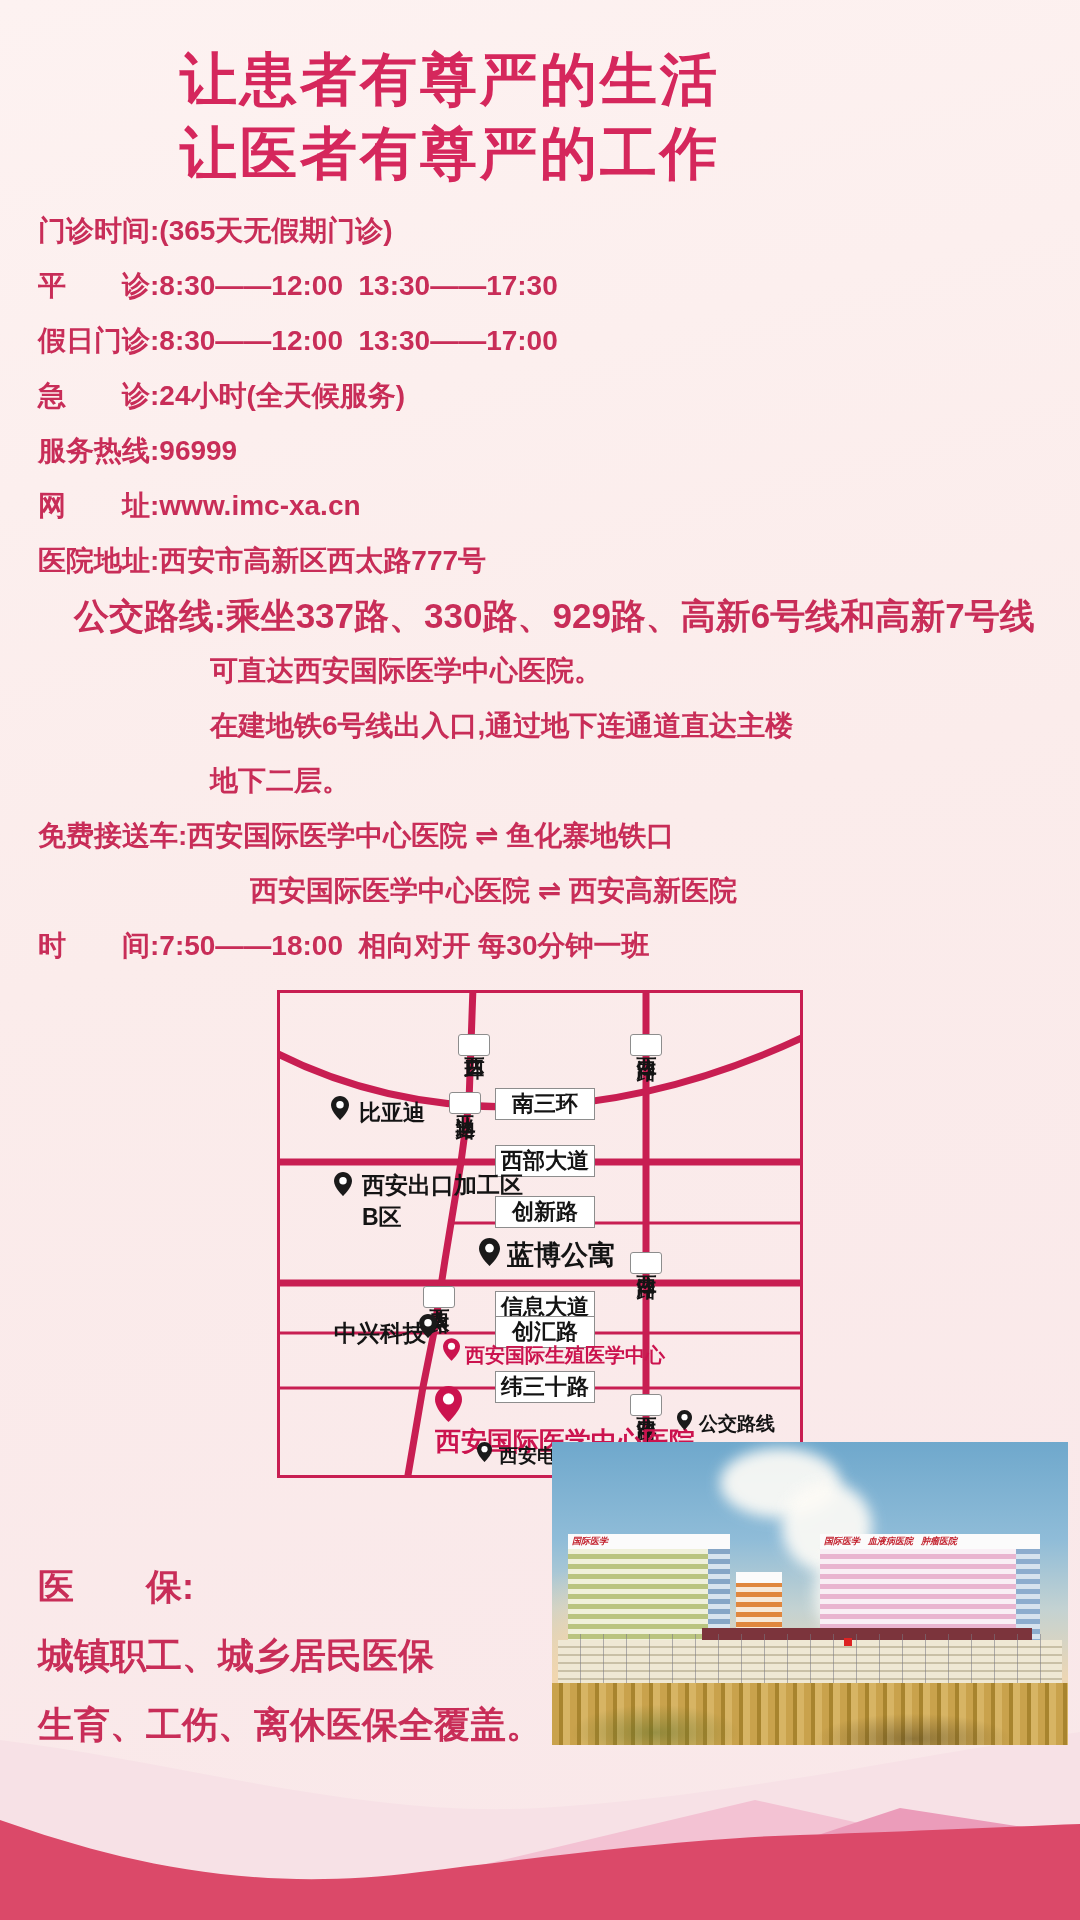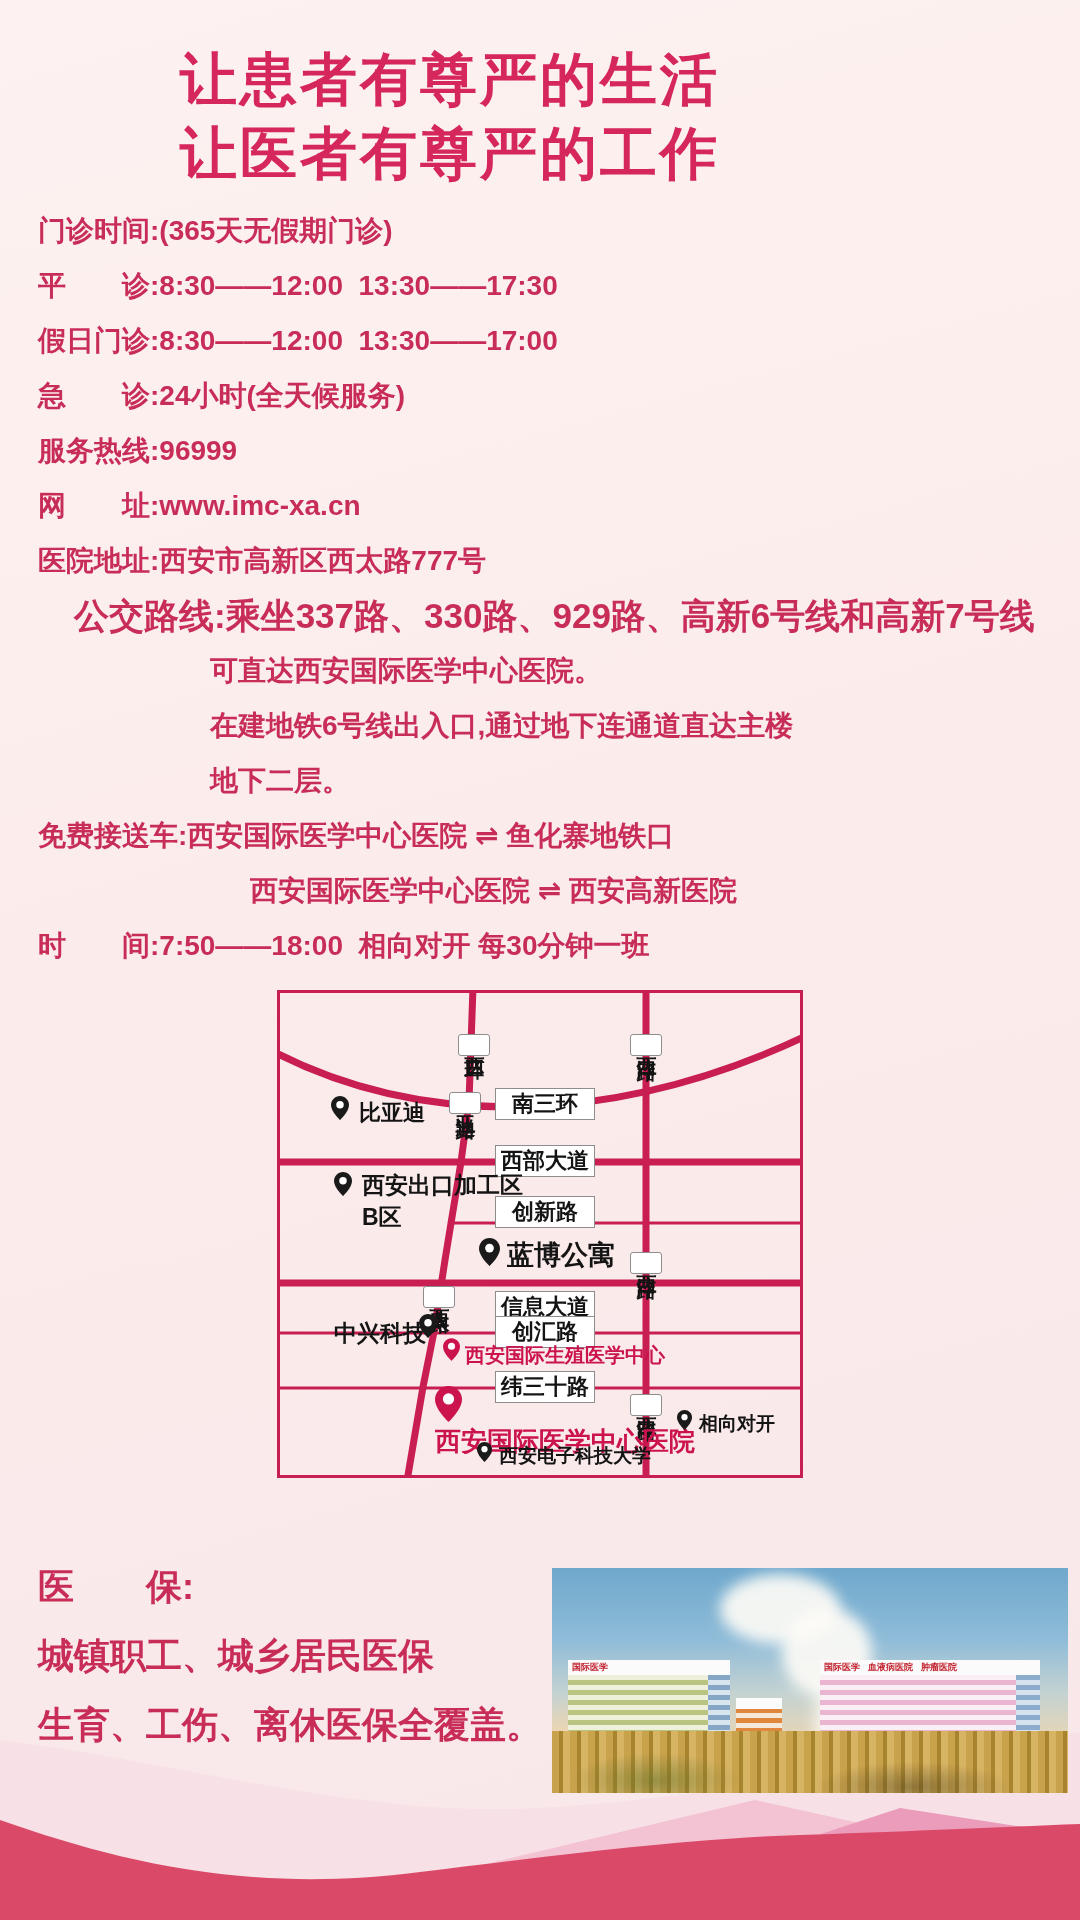--- a/index.html
+++ b/index.html
@@ -27,21 +27,21 @@
   .poi{position:absolute;color:#141414;font-size:22px;font-weight:bold;white-space:nowrap;z-index:3;}
   .poi.big{font-size:27px;}
   .poi.sm{font-size:19px;}
   .poi.hl{color:#cb134e;}
   .poi.hl.big{font-size:26px;}
   .pin{position:absolute;display:block;z-index:3;}
   
   .insurance{position:absolute;left:38px;top:1552px;z-index:3;}
   .insurance div{font-size:36px;font-weight:bold;color:#c82d58;line-height:69px;white-space:pre;}
   
-  .photo{position:absolute;left:552px;top:1568px;width:516px;height:225px;overflow:hidden;z-index:4;}
+  .photo{position:absolute;left:552px;top:1442px;width:516px;height:303px;overflow:hidden;z-index:4;font-style:italic;}
   .sky{position:absolute;inset:0;
        background:linear-gradient(180deg,#6fa8cc 0%,#8fbcd8 32%,#c3d2d2 55%,#ecd6b4 78%,#f1dcba 100%);}
   .glow{position:absolute;left:-60px;top:120px;width:260px;height:160px;border-radius:50%;
         background:radial-gradient(closest-side,rgba(255,214,160,.85),rgba(255,214,160,0));}
   .cloud{position:absolute;background:#fdfbf6;border-radius:50%;filter:blur(7px);opacity:.92;}
   .tower{position:absolute;}
   .sign{position:absolute;left:0;top:0;right:0;height:15px;background:#fbfbfb;
         font-size:9px;font-weight:bold;color:#c32430;line-height:15px;white-space:nowrap;overflow:hidden;}
   .sign .lg{color:#c32430;padding:0 4px;}
   .tw-left{left:16px;top:92px;width:162px;height:122px;
@@ -172,21 +172,21 @@
           <path d="M12 0C5.4 0 0 5.4 0 12c0 9 12 20 12 20s12-11 12-20C24 5.4 18.6 0 12 0z" fill="#1a1a1a"></path>
           <circle cx="12" cy="11.5" r="5" fill="#fff"></circle>
         </svg></span>
     <div class="poi sm" style="left:222px;top:453px;">西安电子科技大学</div>
 
     <span class="pin" style="left:400px;top:420px;">
       <svg width="15" height="20" viewBox="0 0 24 32">
           <path d="M12 0C5.4 0 0 5.4 0 12c0 9 12 20 12 20s12-11 12-20C24 5.4 18.6 0 12 0z" fill="#1a1a1a"></path>
           <circle cx="12" cy="11.5" r="5" fill="#fff"></circle>
         </svg></span>
-    <div class="poi sm" style="left:422px;top:421px;">相向对开</div>
+    <div class="poi sm" style="left:422px;top:421px;">公交路线</div>
   </div>
 
   <div class="insurance">
     <div>医　　保:</div>
     <div>城镇职工、城乡居民医保</div>
     <div>生育、工伤、离休医保全覆盖。</div>
   </div>
 
   <svg class="waves" width="1080" height="420" viewBox="0 0 1080 420">
     <path d="M0,240 C180,262 360,318 540,308 C740,296 930,252 1080,232 L1080,420 L0,420 Z" fill="#f7e1e6"></path>

